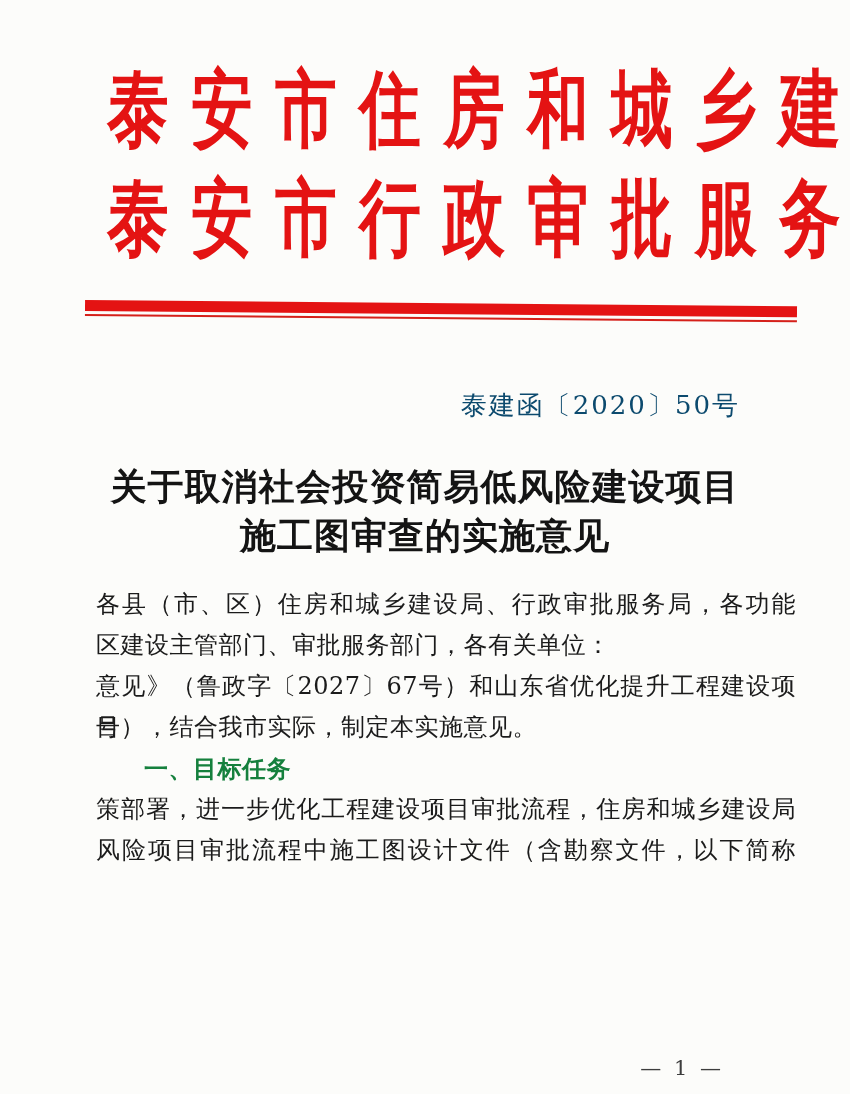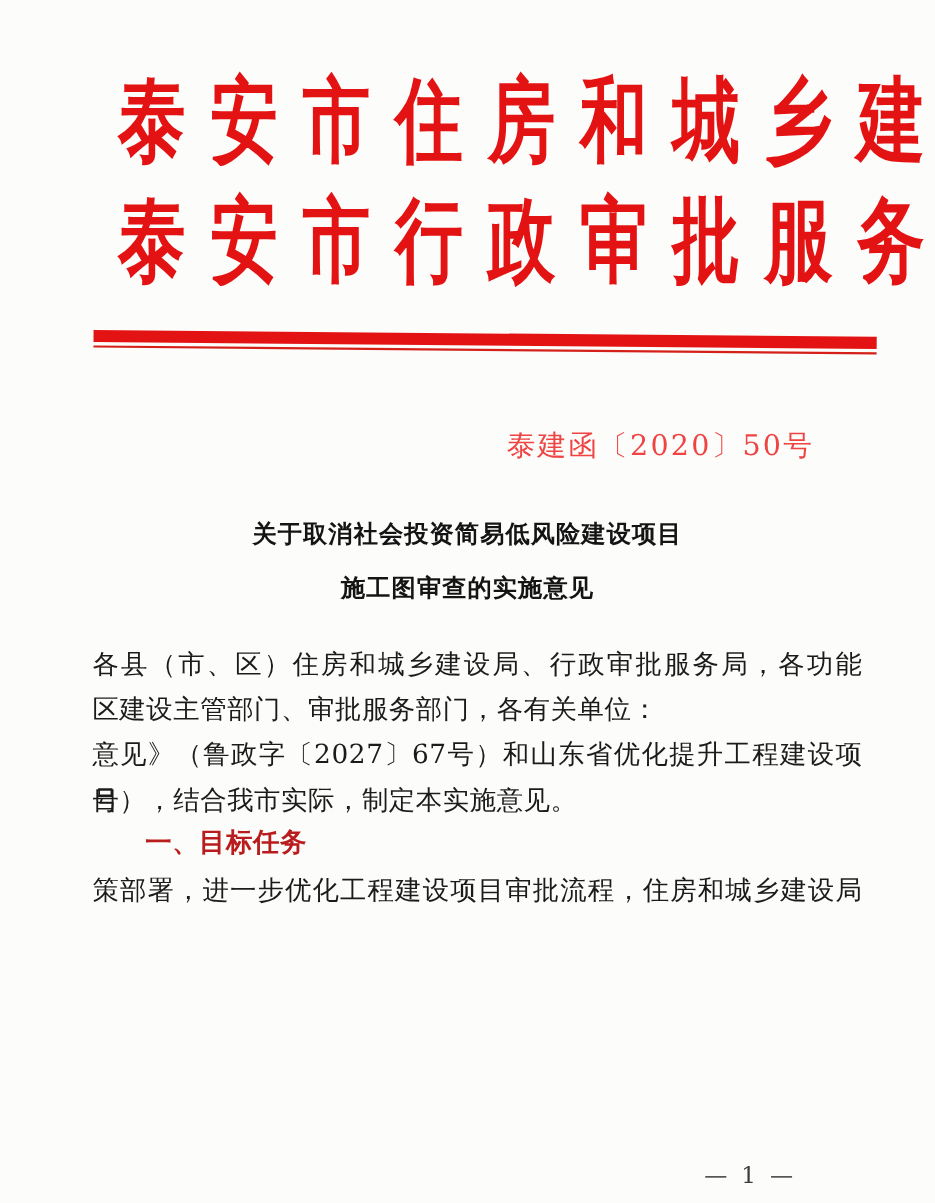--- a/index.html
+++ b/index.html
@@ -61,62 +61,62 @@
     background: #d5201a;
   }
 
   
   .doc-number {
     position: absolute;
     top: 388px;
     right: 110px;
     font-size: 26px;
     letter-spacing: 2px;
-    color: #ef4444;
+    color: #0c4a6e;
   }
 
   
   .doc-title {
     position: absolute;
     top: 462px;
     left: 0;
     width: 100%;
     text-align: center;
     font-weight: bold;
-    font-size: 22px;
+    font-size: 36px;
     line-height: 49px;
     letter-spacing: 1px;
     color: #141414;
   }
 
   
   .doc-body {
     position: absolute;
     top: 584px;
-    left: 84px;
+    left: 96px;
     width: 700px;
     font-size: 24px;
     color: #1b1b1b;
   }
   .line {
     line-height: 41px;
     height: 41px;
     letter-spacing: 0.5px;
   }
   .jl {
     text-align: justify;
     text-align-last: justify;
   }
   .indent {
     text-indent: 48px;
   }
   .section-heading {
-    font-family: Liberation Mono, monospace;
+    font-family: Liberation Sans, sans-serif;
     font-weight: bold;
-    color: #b91c1c;
+    color: #15803d;
   }
 
   
   .page-number {
     position: absolute;
     top: 1056px;
     right: 126px;
     font-size: 21px;
     letter-spacing: 3px;
     color: #3d3d3d;
@@ -164,17 +164,18 @@
     <div>施工图审查的实施意见</div>
   </div>
 
   <div class="doc-body">
     <div class="line jl">各县（市、区）住房和城乡建设局、行政审批服务局，各功能</div>
     <div class="line">区建设主管部门、审批服务部门，各有关单位：</div>
     <div class="line jl">意见》（鲁政字〔2027〕67号）和山东省优化提升工程建设项目</div>
     <div class="line">号），结合我市实际，制定本实施意见。</div>
     <div class="line indent section-heading">一、目标任务</div>
     <div class="line jl">策部署，进一步优化工程建设项目审批流程，住房和城乡建设局</div>
+    <div class="line jl">风险项目审批流程中施工图设计文件（含勘察文件，以下简称</div>
   </div>
 
   <div class="page-number">— 1 —</div>
 
 </div>
 
 </body></html>

